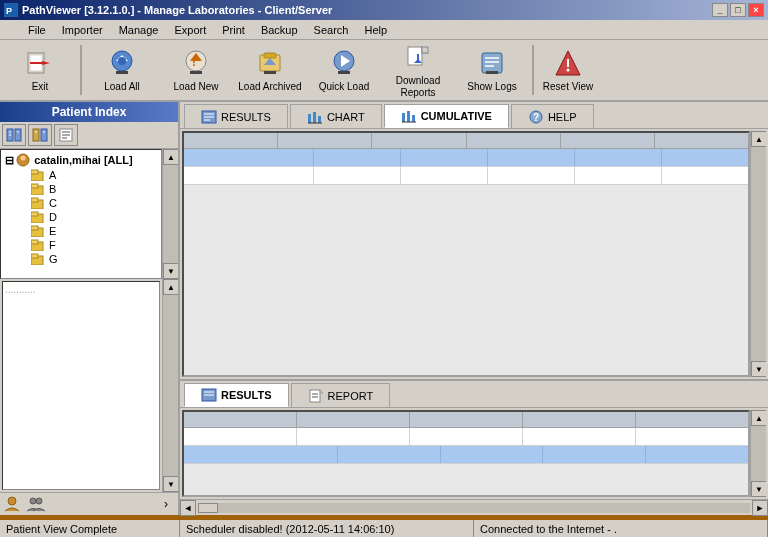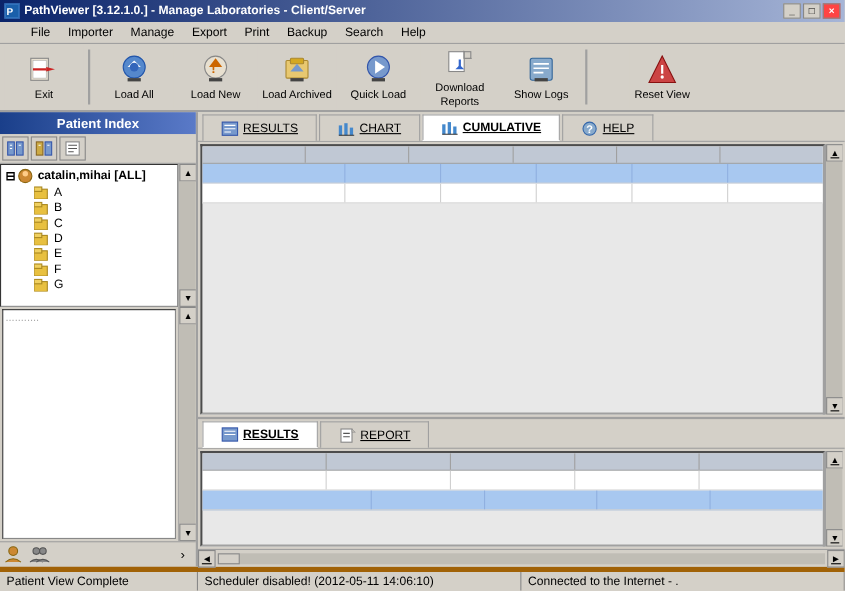--- a/index.html
+++ b/index.html
@@ -215,21 +215,20 @@
       font-size: 12px;
       border: 1px solid transparent;
     }
 
     
     .right-panel {
       flex: 1;
       display: flex;
       flex-direction: column;
       background: #d4d0c8;
-      text-decoration: underline;
     }
     .top-tabs {
       display: flex;
       background: #d4d0c8;
       border-bottom: 1px solid #a0a0a0;
       padding: 2px 4px 0 4px;
     }
     .tab {
       display: flex;
       align-items: center;
@@ -458,21 +457,21 @@
         <line x1="9" y1="15" x2="23" y2="15" stroke="white" stroke-width="1.5"></line>
         <line x1="9" y1="19" x2="18" y2="19" stroke="white" stroke-width="1.5"></line>
         <rect x="10" y="24" width="12" height="3" fill="#444"></rect>
       </svg>
     </div>
     <span class="btn-label">Show Logs</span>
   </div>
 
   <div class="toolbar-separator"></div>
 
-  <div class="toolbar-btn" style="width:60px;margin-left:34px;">
+  <div class="toolbar-btn" style="width:60px;">
     <div class="btn-icon">
       <svg width="32" height="32" viewBox="0 0 32 32">
         <polygon points="16,4 28,28 4,28" fill="#cc4444" stroke="#881111" stroke-width="1"></polygon>
         <line x1="16" y1="12" x2="16" y2="20" stroke="white" stroke-width="2"></line>
         <circle cx="16" cy="23" r="1.5" fill="white"></circle>
       </svg>
     </div>
     <span class="btn-label">Reset View</span>
   </div>
 

